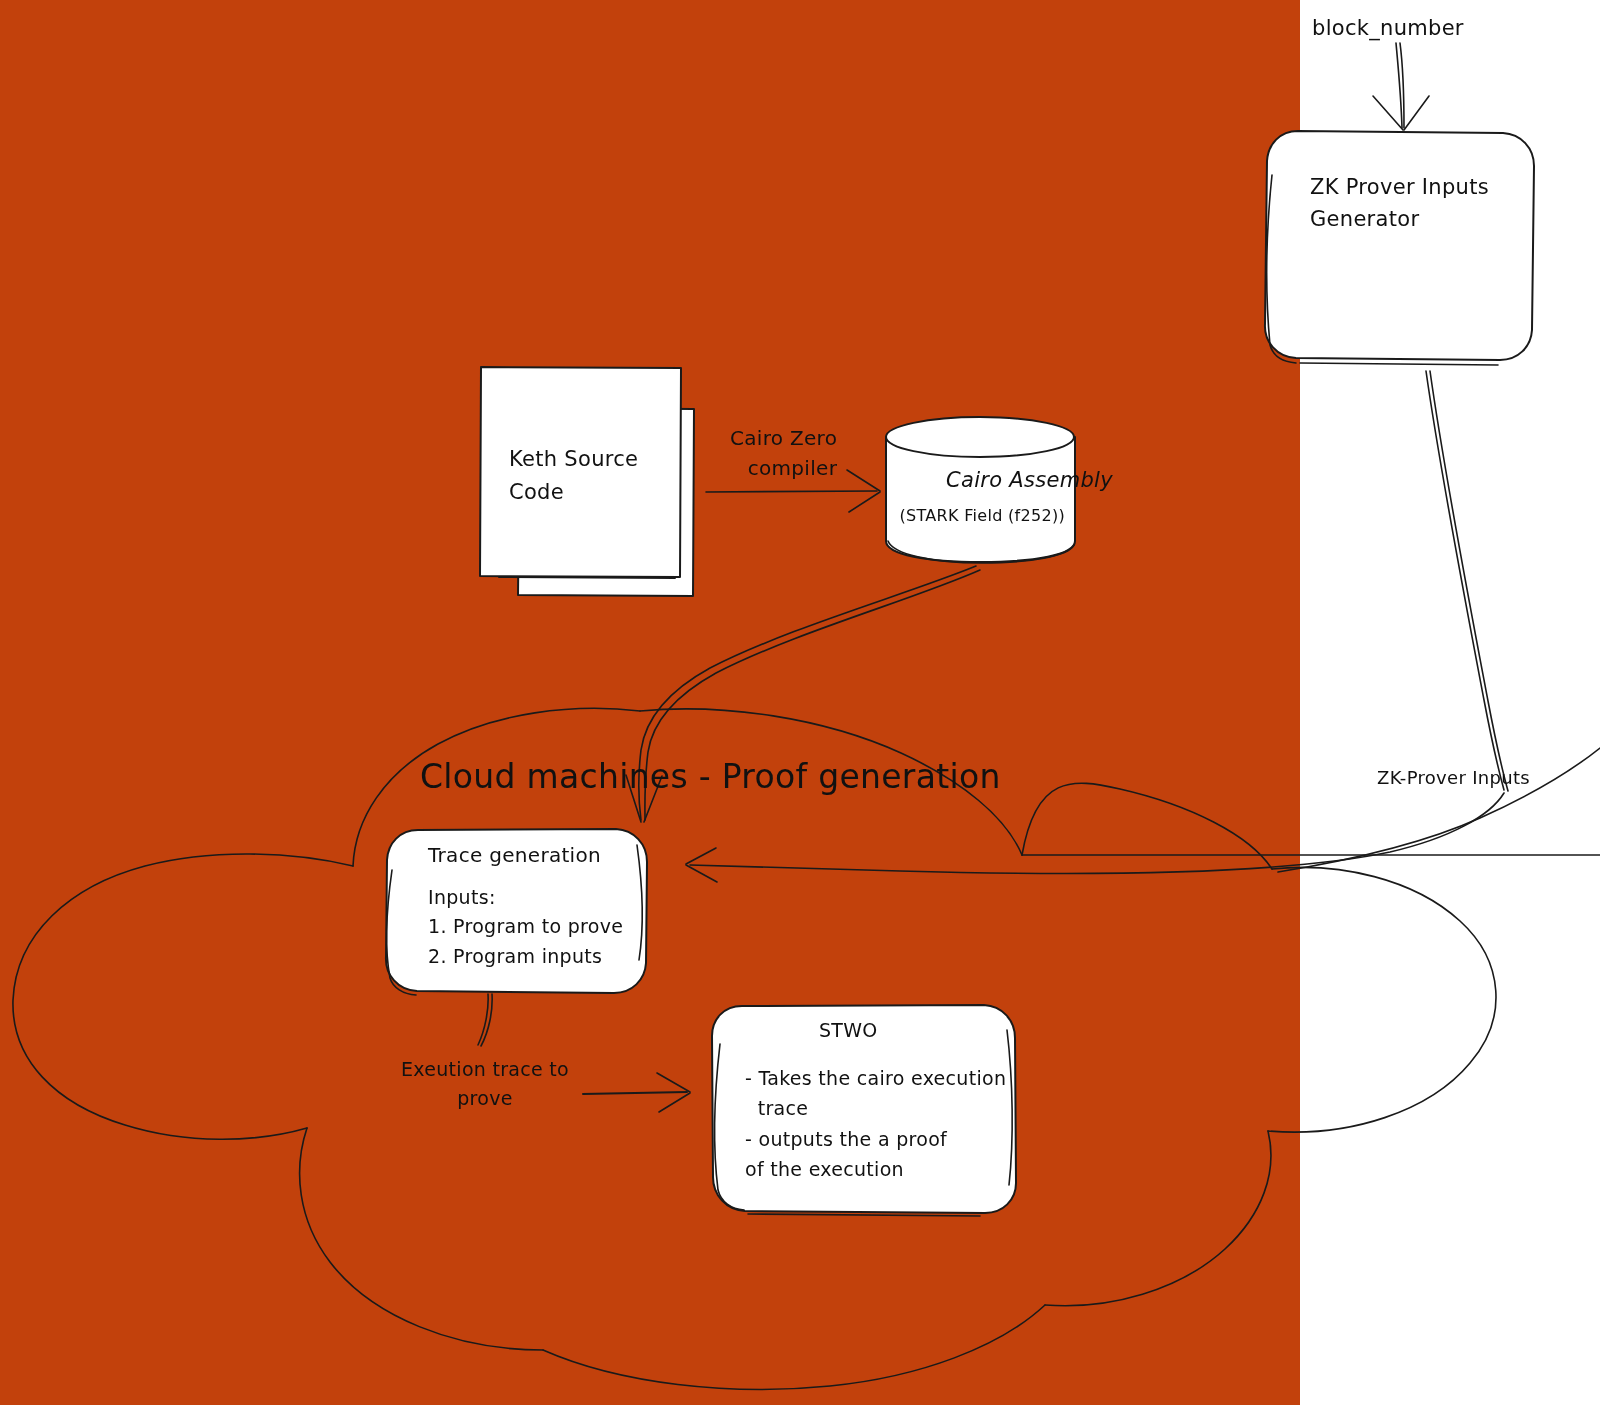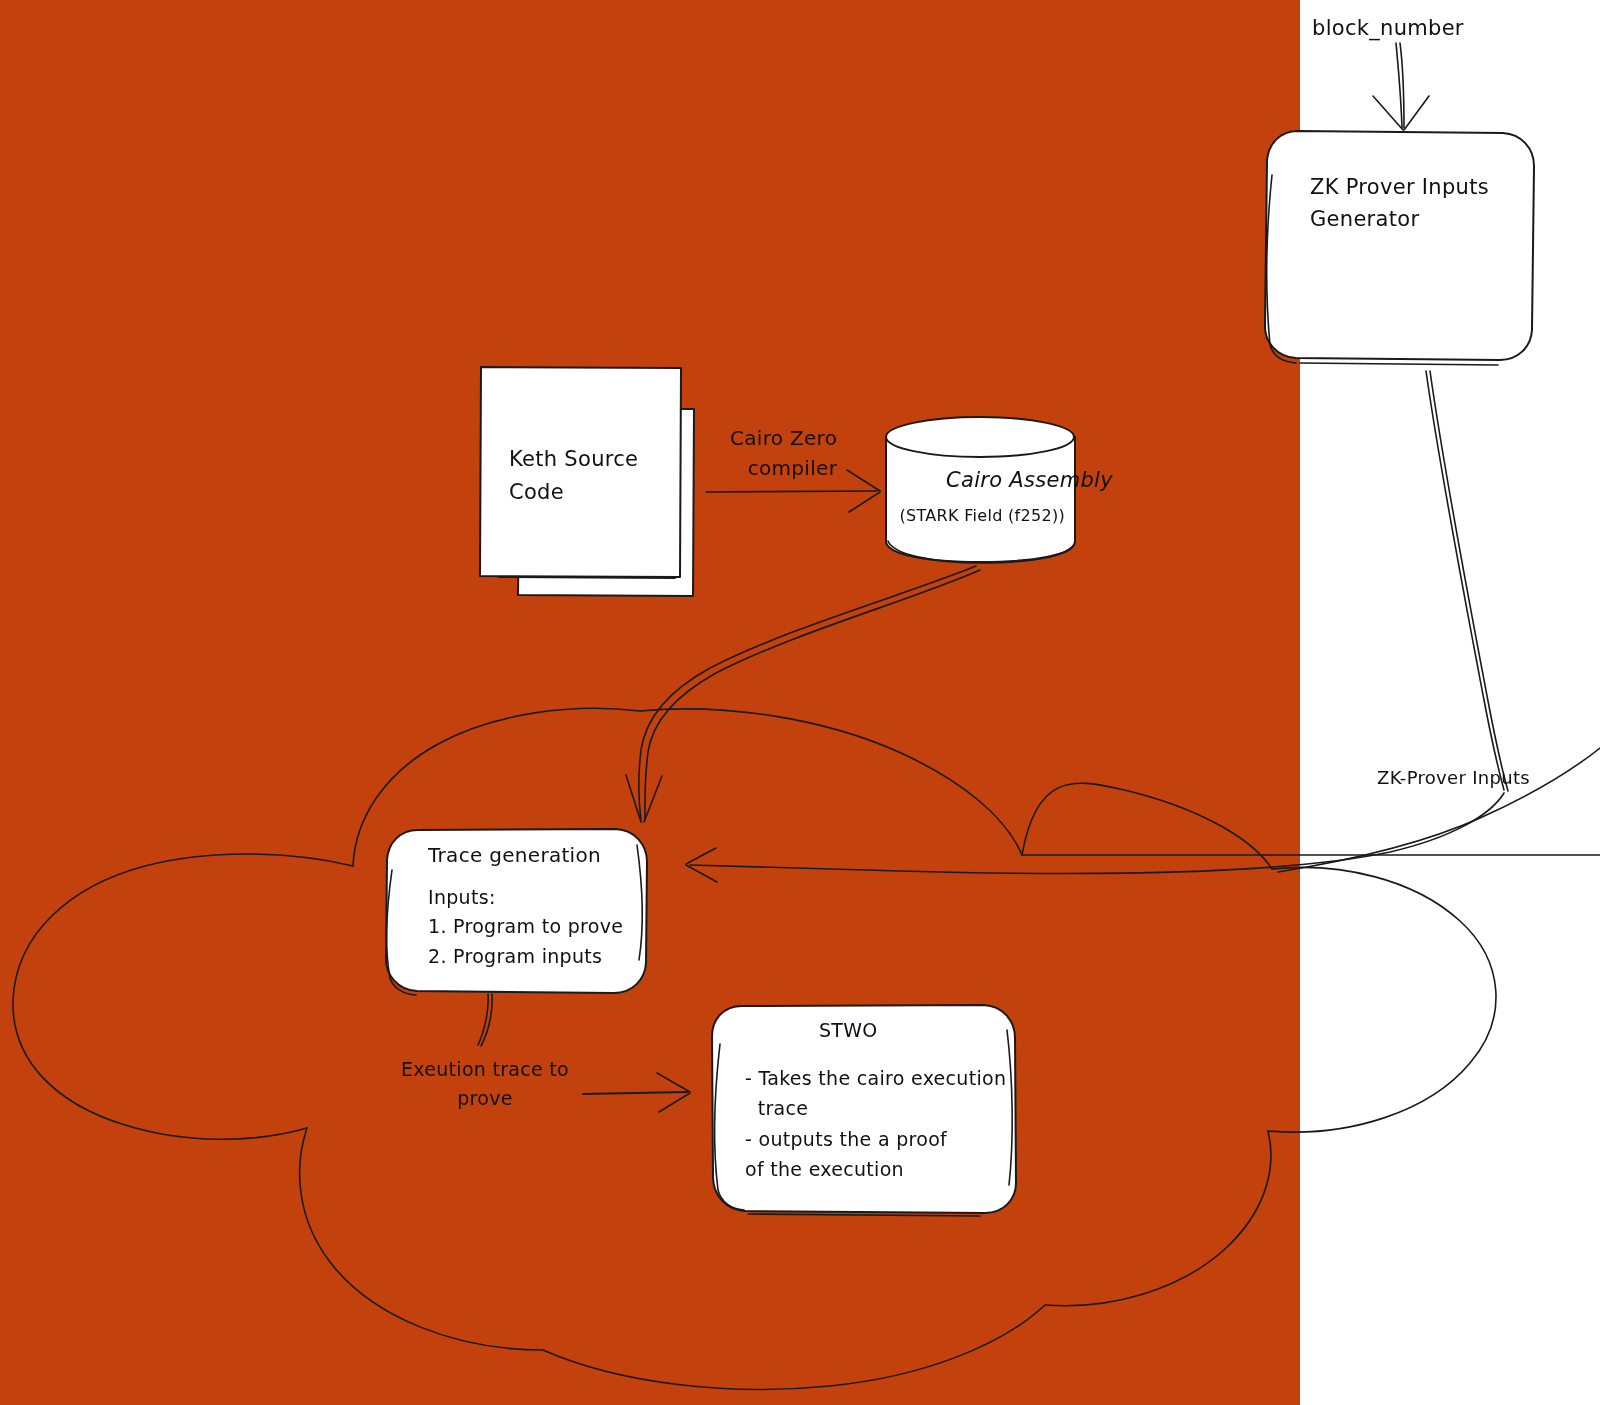--- a/index.html
+++ b/index.html
@@ -265,20 +265,21 @@
   <div class="lbl t-keth">Keth Source
 Code</div>
 
   <div class="lbl t-compiler">Cairo Zero
 compiler</div>
 
   <div class="lbl t-cairo-asm">Cairo Assembly</div>
 
   <div class="lbl t-cairo-field">(STARK Field (f252))</div>
 
+  <div class="lbl t-cloud-title">Cloud machines - Proof generation</div>
 
   <div class="lbl t-trace-title">Trace generation</div>
 
   <div class="lbl t-trace-body">Inputs:
 1. Program to prove
 2. Program inputs</div>
 
   <div class="lbl t-exec-trace">Exeution trace to
 prove</div>
 

